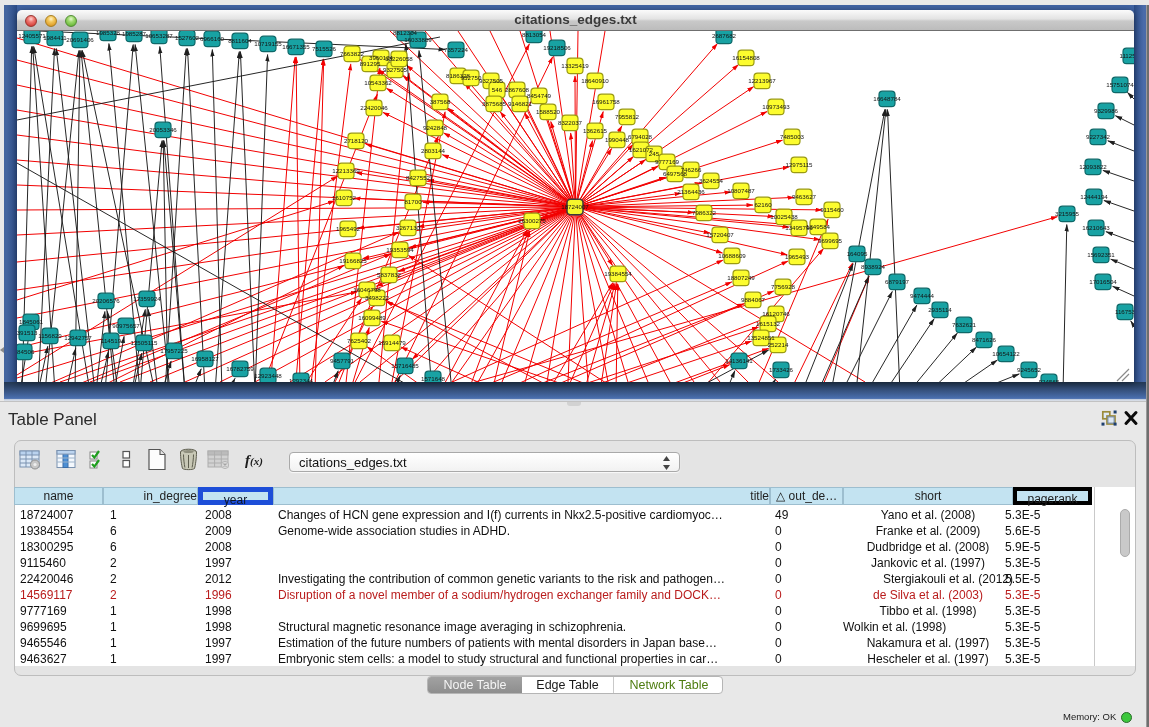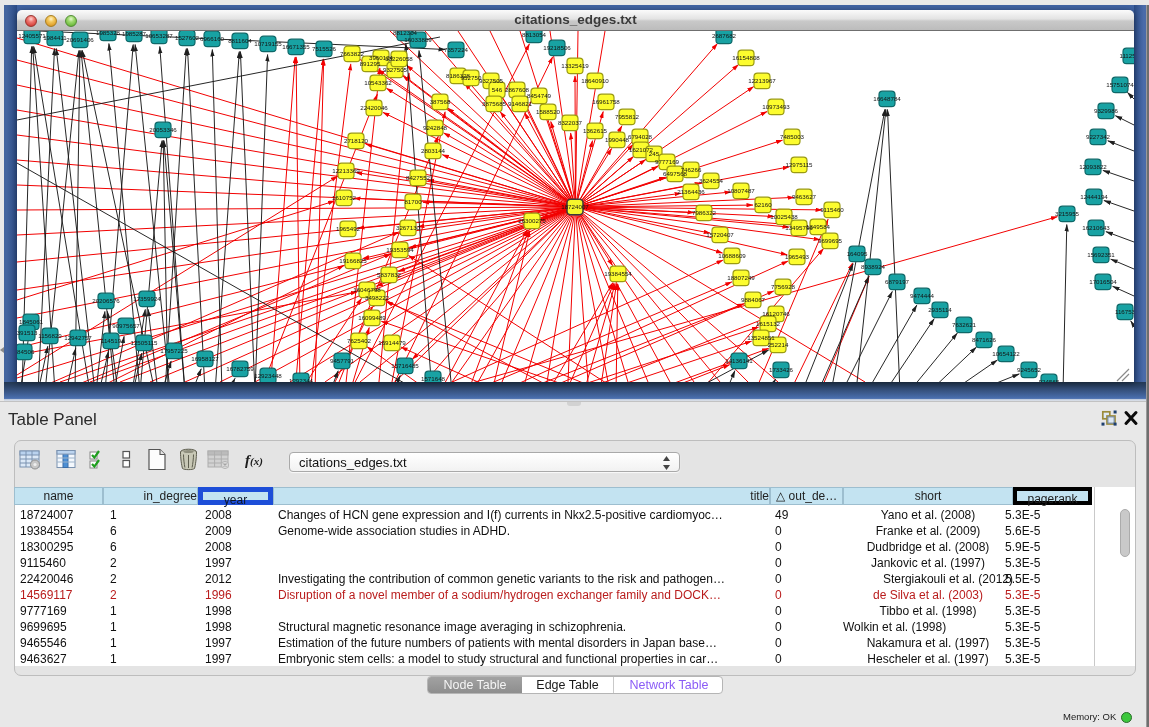--- a/index.html
+++ b/index.html
@@ -705,17 +705,17 @@
 <span class="abs" style="left:775px">0</span>
 <span class="abs" style="left:843px;width:170px;text-align:center">Hescheler et al. (1997)</span>
 <span class="abs" style="left:1005px">5.3E‑5</span>
 </div>
 <div class="abs" style="left:1094px;top:487px;width:1px;height:179px;background:#c9c9c9"></div>
 <div class="abs" style="left:1120px;top:509px;width:10px;height:48px;background:#c9c9c9;border:1px solid #ababab;border-radius:5px"></div>
 
 <div class="abs" style="left:427px;top:676px;width:296px;height:18px;border:1px solid #b5b5b5;border-radius:4px;background:#fff;overflow:hidden">
  <div class="abs" style="left:0;top:0;width:94px;height:18px;background:linear-gradient(180deg,#a2a2a2,#8b8b8b);color:#f5f5f5;font-size:12.5px;text-align:center;line-height:17px">Node Table</div>
  <div class="abs" style="left:94px;top:0;width:92px;height:18px;color:#1a1a1a;font-size:12.5px;text-align:center;line-height:17px;border-right:1px solid #c9c9c9">Edge Table</div>
- <div class="abs" style="left:186px;top:0;width:110px;height:18px;color:#8b5cf6;font-size:12.5px;text-align:center;line-height:17px">Network Table</div>
+ <div class="abs" style="left:186px;top:0;width:110px;height:18px;color:#4d7c0f;font-size:12.5px;text-align:center;line-height:17px">Network Table</div>
 </div>
 
 <div class="abs" style="left:1063px;top:711px;font-size:9.5px;color:#1a1a1a">Memory: OK</div>
 <div class="abs" style="left:1121px;top:712px;width:11px;height:11px;border-radius:50%;background:#3dc83d;border:1px solid #2a6a2a"></div>
 
 </body></html>

